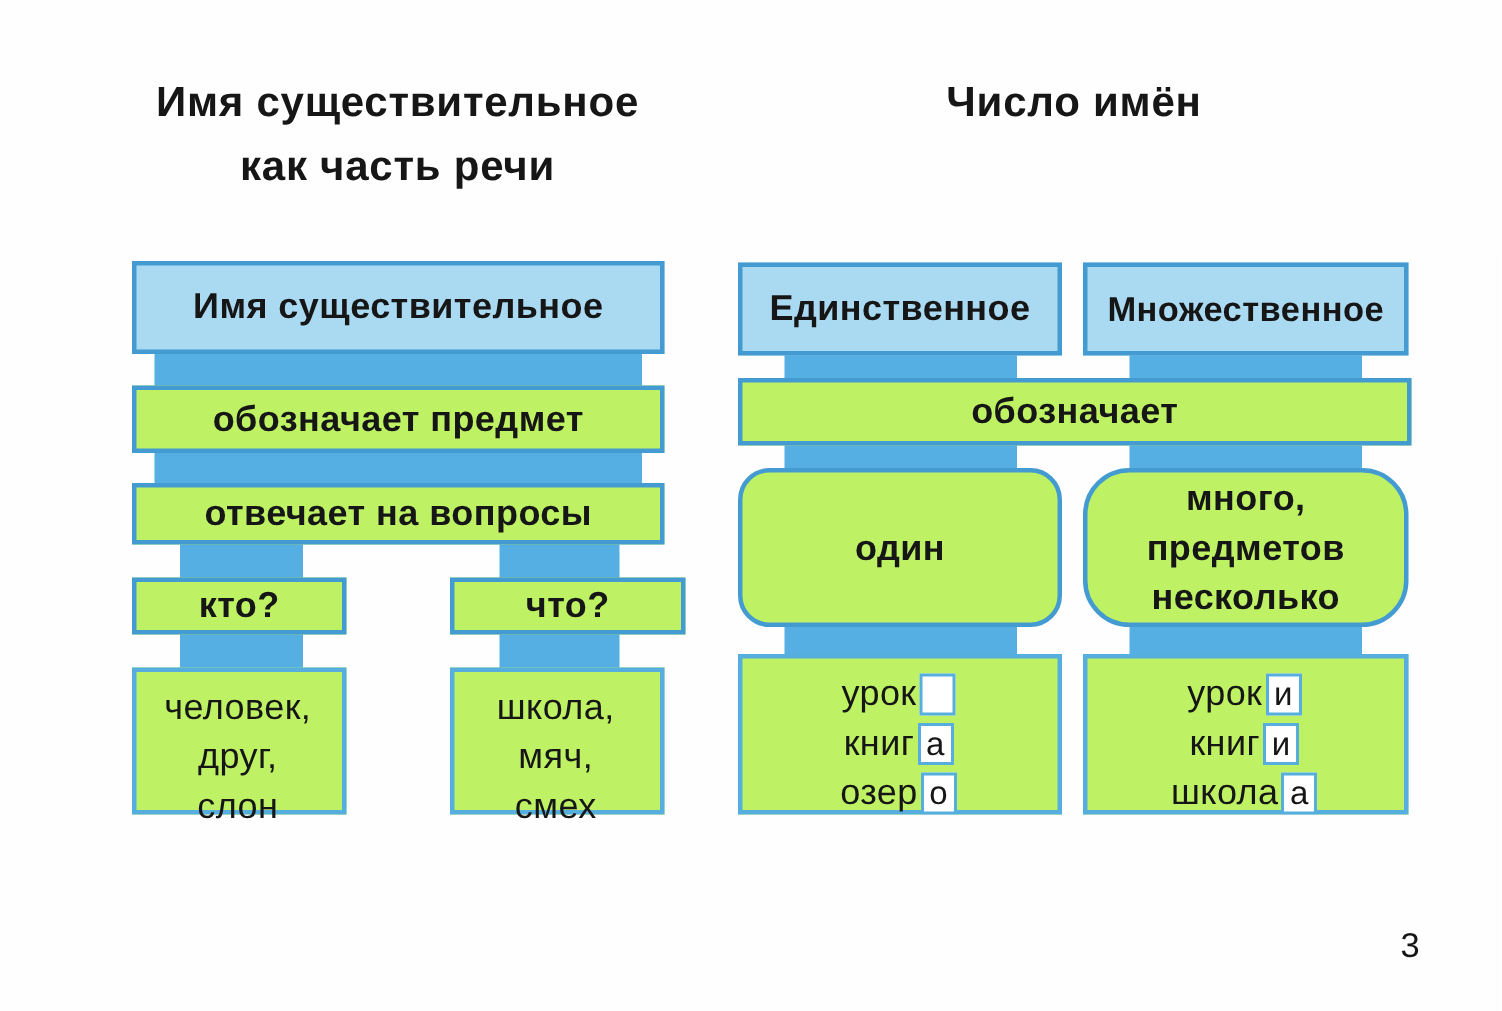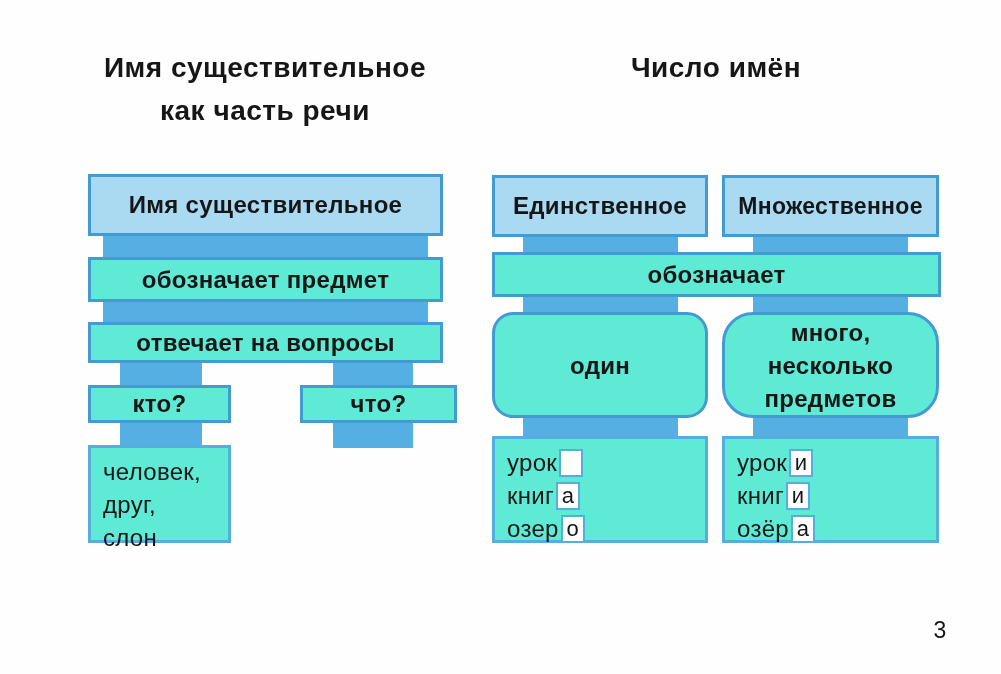--- a/index.html
+++ b/index.html
@@ -27,35 +27,35 @@
     font-weight: bold;
     line-height: 43px;
     color: var(--text);
     z-index: 2;
     letter-spacing: 0.5px;
   }
   .box {
     position: absolute;
     box-sizing: border-box;
     border: 3px solid var(--border);
-    background: #5eead4;
+    background: #bef264;
     display: flex;
     align-items: center;
     justify-content: center;
     text-align: center;
     font-size: 24px;
     font-weight: bold;
     z-index: 2;
     letter-spacing: 0.3px;
   }
   .box.fill { background: var(--fill); }
   .box.multi { flex-direction: column; line-height: 33px; }
   .box.example {
     flex-direction: column;
-    align-items: flex-start;
+    align-items: center;
     justify-content: flex-start;
     padding: 7px 14px 0 12px;
     font-weight: normal;
     text-align: left;
     line-height: 33px;
     border-color: var(--border-light);
   }
   .conn {
     position: absolute;
     background: var(--connector);
@@ -117,20 +117,25 @@
   <div class="box" style="left:300px; top:385px; width:157px; height:38px;">
     <span>что?</span>
   </div>
 
   <div class="box example" style="left:88px; top:445px; width:143px; height:98px;">
     <div>человек,</div>
     <div>друг,</div>
     <div>слон</div>
   </div>
 
+  <div class="box example" style="left:300px; top:445px; width:143px; height:98px;">
+    <div>школа,</div>
+    <div>мяч,</div>
+    <div>смех</div>
+  </div>
 
   <div class="title" style="left:490px; top:46px; width:452px;">
     <div>Число имён</div>
   </div>
 
   <div class="conn" style="left:523px; top:232px; width:155px; height:24px;"></div>
   <div class="conn" style="left:753px; top:232px; width:155px; height:24px;"></div>
   <div class="conn" style="left:523px; top:293px; width:155px; height:23px;"></div>
   <div class="conn" style="left:753px; top:293px; width:155px; height:23px;"></div>
   <div class="conn" style="left:523px; top:414px; width:155px; height:26px;"></div>
@@ -147,22 +152,22 @@
   <div class="box" style="left:492px; top:252px; width:449px; height:45px;">
     <span>обозначает</span>
   </div>
 
   <div class="box multi" style="left:492px; top:312px; width:216px; height:106px;border-radius:21px;">
     <div>один</div>
   </div>
 
   <div class="box multi" style="left:722px; top:312px; width:217px; height:106px;border-radius:31px;">
     <div>много,</div>
+    <div>предметов</div>
     <div>несколько</div>
-    <div>предметов</div>
   </div>
 
   <div class="box example" style="left:492px; top:436px; width:216px; height:107px;">
     <div class="word-row">
       <span>урок</span>
       <span class="ending"></span>
     </div>
     <div class="word-row">
       <span>книг</span>
       <span class="ending">а</span>
@@ -176,20 +181,20 @@
   <div class="box example" style="left:722px; top:436px; width:217px; height:107px;">
     <div class="word-row">
       <span>урок</span>
       <span class="ending">и</span>
     </div>
     <div class="word-row">
       <span>книг</span>
       <span class="ending">и</span>
     </div>
     <div class="word-row">
-      <span>озёр</span>
+      <span>школа</span>
       <span class="ending">а</span>
     </div>
   </div>
 
   <div class="page-number" style="left:925px; top:617px; width:30px; text-align:center;">3</div>
 
 </div>
 
 </body></html>

